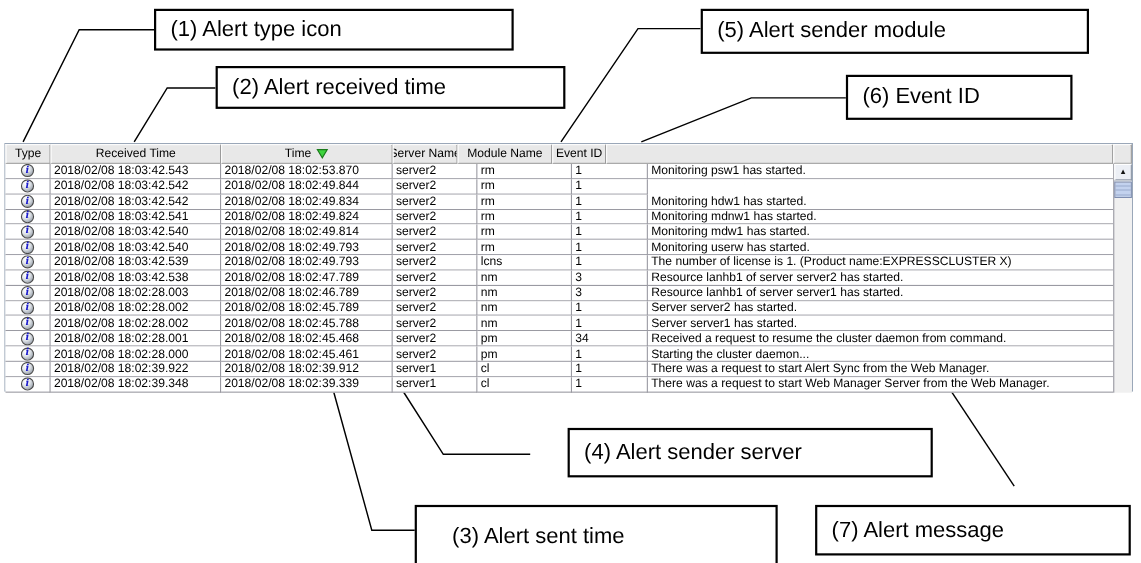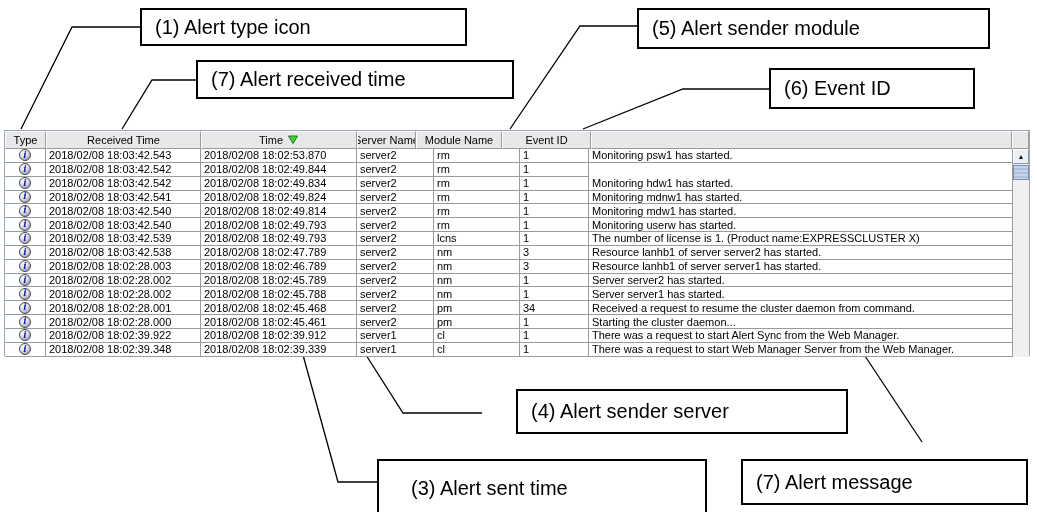--- a/index.html
+++ b/index.html
@@ -62,21 +62,21 @@
   .c-time     { width: 156px; }
   .c-server   { width: 77px; }
   .c-module   { width: 86px; }
   .c-event    { width: 69px; }
   .c-msg      { flex: 1; border-right: none; }
   .h-type     { width: 41px; }
   .h-received { width: 155px; }
   .h-time     { width: 156px; }
   .h-server   { width: 59px; }
   .h-module   { width: 86px; }
-  .h-event    { width: 89px; }
+  .h-event    { width: 49px; }
   .h-msg      { flex: 1; }
   .h-corner   { width: 17px; border-left: 1px solid #fdfdfd; }
 
   
   .info-icon {
     width: 12px; height: 12px;
     border-radius: 50%;
     background: radial-gradient(circle at 35% 28%, #ffffff 0%, #e2e6ea 40%, #9aa2ac 80%, #6a737d 100%);
     border: 1px solid #4a4a4a;
     display: inline-flex; align-items: center; justify-content: center;
@@ -125,21 +125,21 @@
   <polyline points="769,89 683,89 583,129"></polyline>
   <polyline points="482,413 403,413 366,355"></polyline>
   <polyline points="397,482 338,482 303,355"></polyline>
   <line x1="863" y1="353" x2="922" y2="442"></line>
 </svg>
 
 <div class="callout" style="left:140px; top:8px;  width:327px; height:38px;">
     <span>(1) Alert type icon</span>
   </div>
 <div class="callout" style="left:196px; top:60px; width:318px; height:39px;">
-    <span>(7) Alert received time</span>
+    <span>(2) Alert received time</span>
   </div>
 <div class="callout" style="left:637px; top:8px;  width:353px; height:41px;">
     <span>(5) Alert sender module</span>
   </div>
 <div class="callout" style="left:769px; top:68px; width:206px; height:41px;">
     <span>(6) Event ID</span>
   </div>
 <div class="callout" style="left:482px; top:389px;width:332px; height:45px;margin-left:34px;">
     <span>(4) Alert sender server</span>
   </div>

